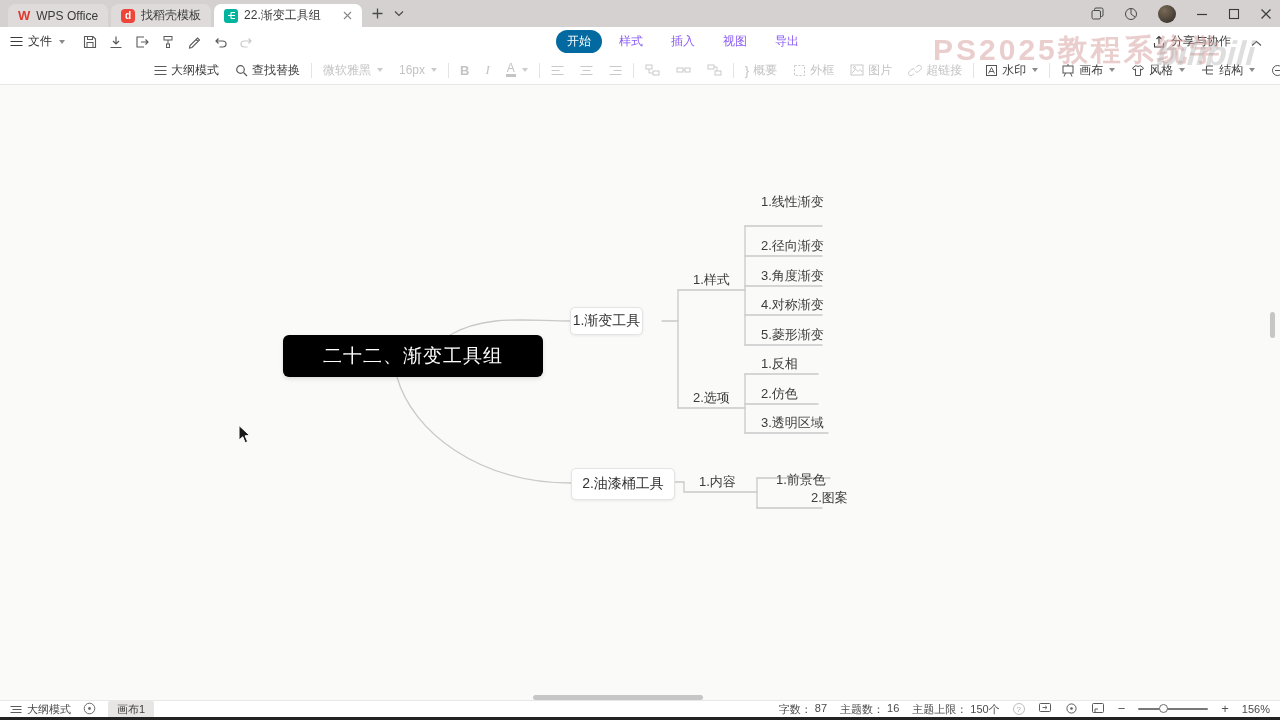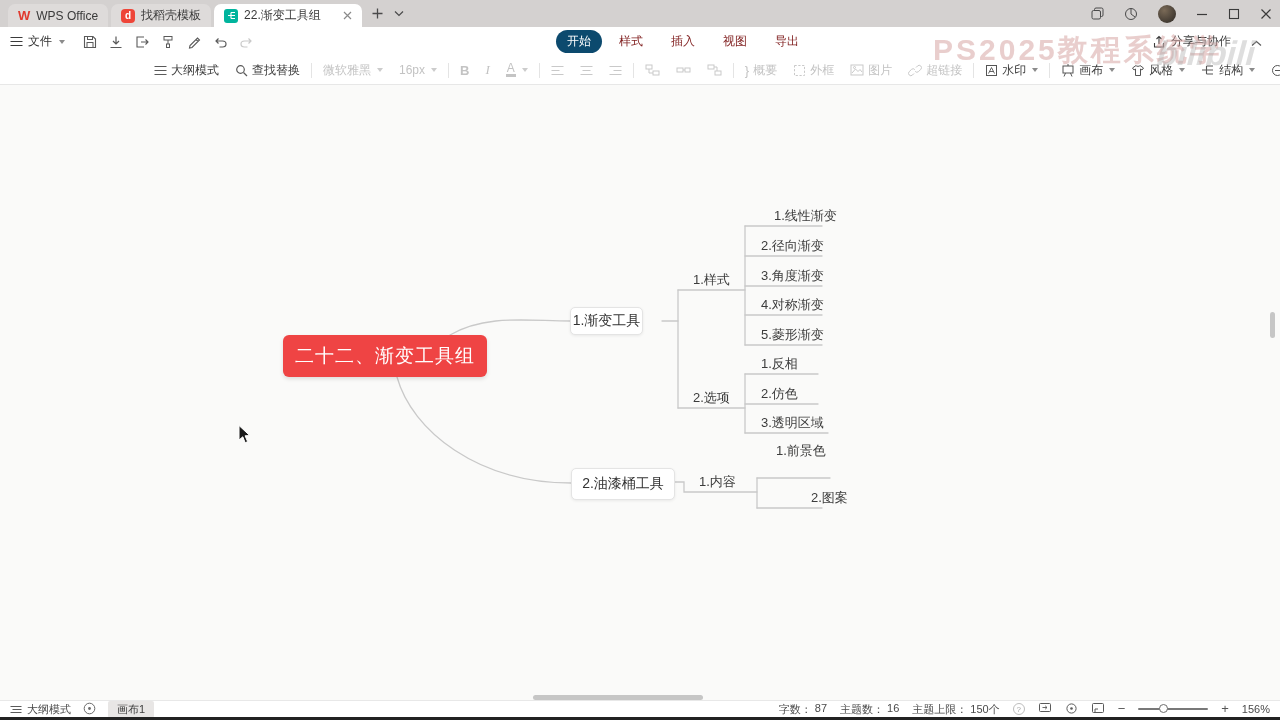--- a/index.html
+++ b/index.html
@@ -18,21 +18,21 @@
   .win-controls { position:absolute; right:8px; top:0; height:27px; display:flex; align-items:center; gap:20px; }
   .win-controls svg, .tab-tools svg { display:block; }
   .avatar { width:18px; height:18px; border-radius:50%; background:radial-gradient(circle at 35% 30%, #7a6a57, #2c2824); }
 
   
   .menubar { position:absolute; top:27px; left:0; right:8px; height:29px; background:#fff; display:flex; align-items:center; padding:0 10px; }
   .file-btn { display:flex; align-items:center; gap:5px; font-size:12px; color:#333; }
   .mico { display:flex; align-items:center; justify-content:center; width:22px; height:22px; }
   .menu-icons { display:flex; align-items:center; gap:4px; margin-left:14px; }
   .ribbon-tabs { position:absolute; left:556px; top:0; height:29px; display:flex; align-items:center; gap:6px; }
-  .ribbon-tab { font-size:12px; color:#7f1d1d; padding:3px 11px; cursor:default; }
+  .ribbon-tab { font-size:12px; color:#8b5cf6; padding:3px 11px; cursor:default; }
   .ribbon-tab.active { color:#fff; border-radius:12px; }
   .menu-right { position:absolute; right:10px; top:0; height:29px; display:flex; align-items:center; gap:20px; }
   .share-btn { display:flex; align-items:center; gap:5px; font-size:12px; color:#3d3d3d; }
 
   
   .toolbar { position:absolute; top:56px; left:0; right:0; height:29px; background:#fff; border-bottom:1px solid #e7e7e7; display:flex; align-items:center; padding-left:146px; font-size:12px; color:#3d3d3d; }
   .tbtn { display:flex; align-items:center; gap:4px; padding:0 8px; white-space:nowrap; height:22px; }
   .tbtn.dis { color:#c3c3c3; }
   .tbtn.dis svg { stroke:#c9c9c9 !important; }
   .tbtn svg { display:block; }
@@ -41,21 +41,21 @@
   .tbtn.dis .caret { border-top-color:#cccccc; }
   .glyph-b { font-weight:bold; font-size:13px; }
   .glyph-i { font-style:italic; font-family:"Liberation Serif", serif; font-size:13px; }
   .glyph-a { font-size:12px; border-bottom:3px solid #c4c4c4; line-height:11px; padding:0 1px; }
   .glyph-brace { font-size:13px; }
 
   
   .canvas { position:absolute; top:85px; left:0; width:1280px; height:615px; background:#fafaf9; }
   .map-lines { position:absolute; top:0; left:0; }
   .map-lines path { stroke:#c9c9c9; stroke-width:1.3; fill:none; stroke-linecap:round; }
-  .root-node { position:absolute; left:283px; top:250px; width:204px; height:42px; background:#ef4444; border-radius:6px; color:#fff; font-size:19px; letter-spacing:1px; display:flex; align-items:center; justify-content:center; box-shadow:0 2px 4px rgba(0,0,0,.12); white-space:nowrap; }
+  .root-node { position:absolute; left:283px; top:250px; width:260px; height:42px; background:#000000; border-radius:6px; color:#fff; font-size:19px; letter-spacing:1px; display:flex; align-items:center; justify-content:center; box-shadow:0 2px 4px rgba(0,0,0,.12); white-space:nowrap; }
   .box-node { position:absolute; background:#fff; border:1px solid #e4e4e4; border-radius:5px; box-shadow:0 1px 3px rgba(0,0,0,.07); font-size:14px; color:#333; display:flex; align-items:center; justify-content:center; white-space:nowrap; }
   .leaf { position:absolute; font-size:13px; color:#3c3c3c; white-space:nowrap; }
   .h-scroll { position:absolute; left:533px; top:610px; width:170px; height:5px; border-radius:3px; background:#c6c6c6; }
   .v-scroll { position:absolute; left:1270px; top:227px; width:5px; height:26px; border-radius:3px; background:#c6c6c6; }
   .cursor { position:absolute; left:238px; top:340px; }
 
   
   .wm-ps { position:absolute; left:933px; top:30px; font-size:30px; font-weight:bold; letter-spacing:3px; color:rgba(212,158,156,.5); z-index:40; pointer-events:none; white-space:nowrap; }
   .wm-bili { position:absolute; left:1157px; top:34px; font-size:34px; font-weight:800; font-style:italic; color:rgba(168,168,168,.38); transform:skewX(-4deg); z-index:40; pointer-events:none; }
 
@@ -184,21 +184,21 @@
           <path d="M3,6 H9.5 C11.5,6 13,7.3 13,9 C13,10.7 11.5,12 9.5,12 H6.5 M5.5,3.5 L3,6 L5.5,8.5" stroke="#5a5a5a" fill="none" stroke-width="1.2"></path>
         </svg>
     </span>
     <span class="mico">
       <svg width="15" height="14" viewBox="0 0 15 14">
           <path d="M12,6 H5.5 C3.5,6 2,7.3 2,9 C2,10.7 3.5,12 5.5,12 H8.5 M9.5,3.5 L12,6 L9.5,8.5" stroke="#c9c9c9" fill="none" stroke-width="1.2"></path>
         </svg>
     </span>
   </div>
   <div class="ribbon-tabs">
-    <span class="ribbon-tab active" style="background:#0c4a6e">开始</span>
+    <span class="ribbon-tab active" style="background:#0369a1">开始</span>
     <span class="ribbon-tab">样式</span>
     <span class="ribbon-tab">插入</span>
     <span class="ribbon-tab">视图</span>
     <span class="ribbon-tab">导出</span>
   </div>
   <div class="menu-right">
     <div class="share-btn">
       <svg width="14" height="13" viewBox="0 0 14 13">
           <path d="M2.5,8 V12 H11.5 V8 M7,9 V1.5 M4.5,4 L7,1.5 L9.5,4" stroke="#3d3d3d" fill="none" stroke-width="1.1"></path>
         </svg>
@@ -375,33 +375,33 @@
     <path d="M757,393 H830"></path>
     <path d="M757,423 H822"></path>
   </svg>
 
   <div class="root-node">二十二、渐变工具组</div>
 
   <div class="box-node" style="left:570px; top:222px; width:73px; height:28px;">1.渐变工具</div>
   <div class="box-node" style="left:571px; top:383px; width:104px; height:32px;">2.油漆桶工具</div>
 
   <div class="leaf" style="left:693px; top:186px;">1.样式</div>
-  <div class="leaf" style="left:761px; top:122px;margin-left:13px;">1.线性渐变</div>
+  <div class="leaf" style="left:761px; top:108px;">1.线性渐变</div>
   <div class="leaf" style="left:761px; top:152px;">2.径向渐变</div>
   <div class="leaf" style="left:761px; top:182px;text-align:right;">3.角度渐变</div>
   <div class="leaf" style="left:761px; top:211px;">4.对称渐变</div>
   <div class="leaf" style="left:761px; top:241px;">5.菱形渐变</div>
 
   <div class="leaf" style="left:693px; top:304px;">2.选项</div>
   <div class="leaf" style="left:761px; top:270px;">1.反相</div>
   <div class="leaf" style="left:761px; top:300px;text-align:center;">2.仿色</div>
   <div class="leaf" style="left:761px; top:329px;">3.透明区域</div>
 
   <div class="leaf" style="left:699px; top:388px;">1.内容</div>
-  <div class="leaf" style="left:776px; top:357px;">1.前景色</div>
+  <div class="leaf" style="left:776px; top:386px;">1.前景色</div>
   <div class="leaf" style="left:776px; top:404px;margin-left:35px;">2.图案</div>
 
   <div class="cursor">
     <svg width="15" height="20" viewBox="0 0 15 20">
         <polygon points="1,0.5 1,15 4.8,11.8 7.2,17.8 9.6,16.6 7.1,10.8 11.8,10.6" fill="#1a1a1a" stroke="#fff" stroke-width="1"></polygon>
       </svg>
   </div>
 
   <div class="h-scroll"></div>
   <div class="v-scroll"></div>

